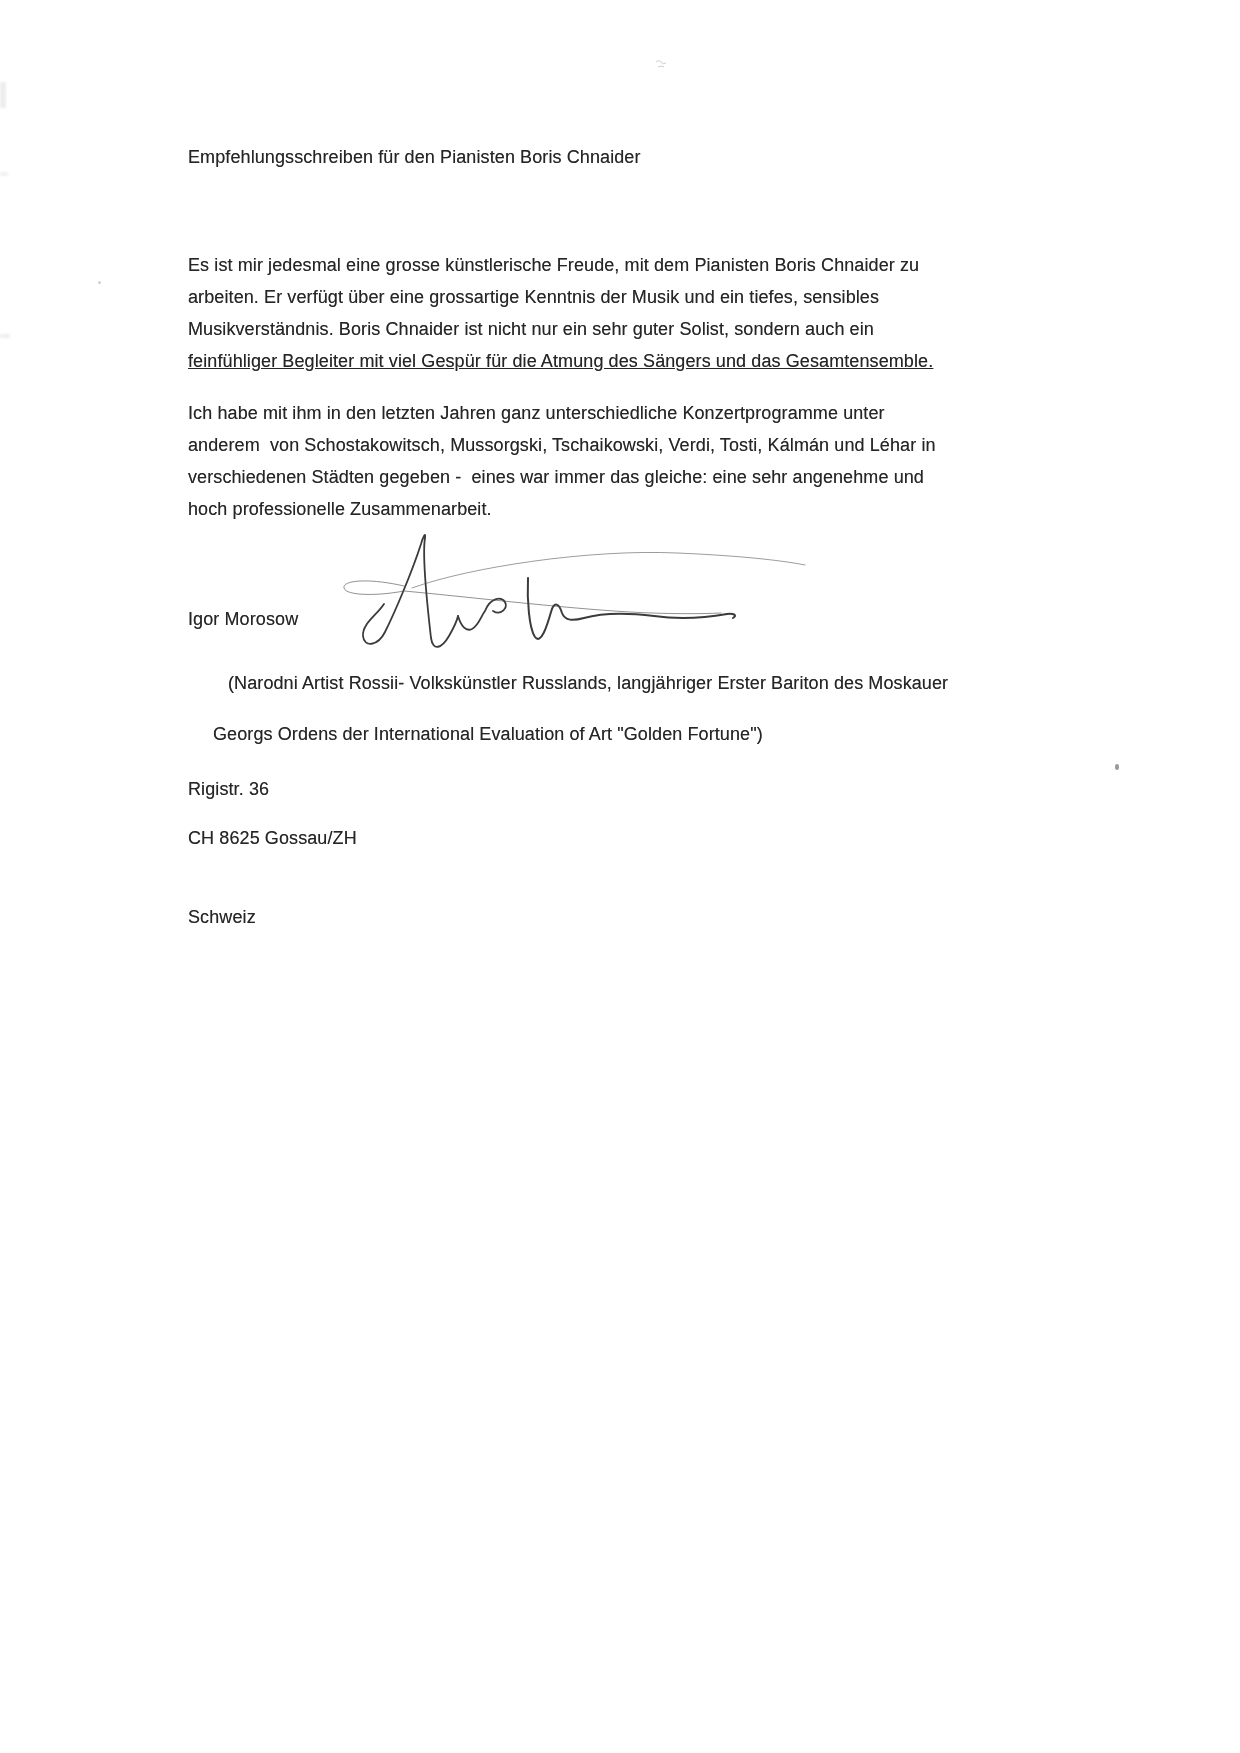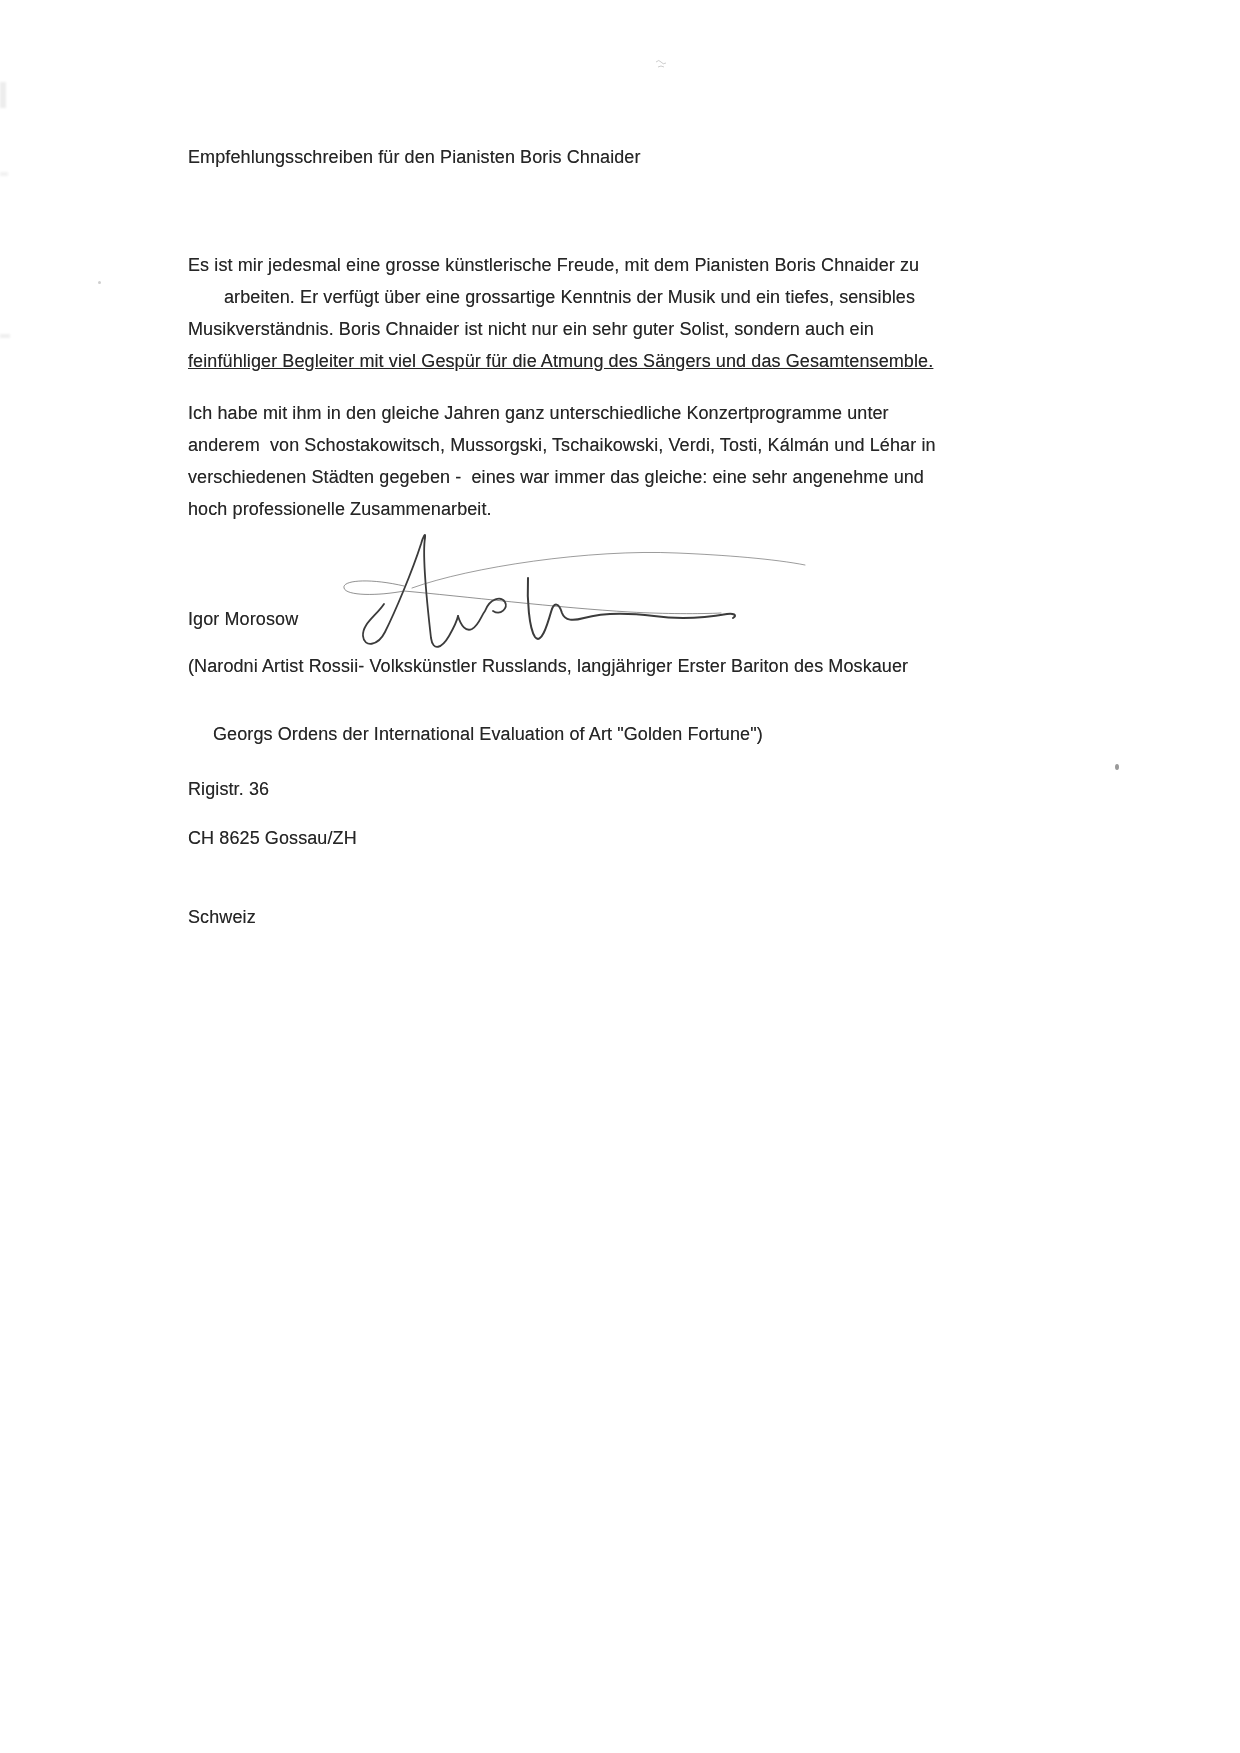--- a/index.html
+++ b/index.html
@@ -53,25 +53,25 @@
   <div class="artifact edge-streak" style="top:334px; width:10px; height:4px; background:#efefef;"></div>
   <svg class="artifact" style="left:654px; top:58px;" width="14" height="12" viewBox="0 0 14 12">
     <path d="M 2,4 q 3,-3 5,0 q 2,3 5,1 M 4,9 q 3,-2 6,0" fill="none" stroke="#b8b8b8" stroke-width="1" opacity="0.7"></path>
   </svg>
   <div class="artifact speck-dot" style="left:98px; top:281px; width:3px; height:3px; background:#cfcfcf;"></div>
   <div class="artifact speck-dot" style="left:1115px; top:764px; width:4px; height:6px; background:#9a9a9a;"></div>
 
   <div class="line" style="top:146px;">Empfehlungsschreiben für den Pianisten Boris Chnaider</div>
 
   <div class="line" style="top:254px;">Es ist mir jedesmal eine grosse künstlerische Freude, mit dem Pianisten Boris Chnaider zu</div>
-  <div class="line" style="top:286px;margin-left:36px;">arbeiten. Er verfügt über eine grossartige Kenntnis der Musik und ein tiefes, sensibles</div>
+  <div class="line" style="top:286px;">arbeiten. Er verfügt über eine grossartige Kenntnis der Musik und ein tiefes, sensibles</div>
   <div class="line" style="top:318px;">Musikverständnis. Boris Chnaider ist nicht nur ein sehr guter Solist, sondern auch ein</div>
   <div class="line" style="top:350px;text-decoration:underline;">feinfühliger Begleiter mit viel Gespür für die Atmung des Sängers und das Gesamtensemble.</div>
 
-  <div class="line" style="top:402px;">Ich habe mit ihm in den gleiche Jahren ganz unterschiedliche Konzertprogramme unter</div>
+  <div class="line" style="top:402px;">Ich habe mit ihm in den letzten Jahren ganz unterschiedliche Konzertprogramme unter</div>
   <div class="line" style="top:466px;">verschiedenen Städten gegeben -  eines war immer das gleiche: eine sehr angenehme und</div>
   <div class="line" style="top:434px;">anderem  von Schostakowitsch, Mussorgski, Tschaikowski, Verdi, Tosti, Kálmán und Léhar in</div>
   <div class="line" style="top:498px;">hoch professionelle Zusammenarbeit.</div>
 
   <div class="line" style="top:608px;text-align:right;">Igor Morosow</div>
 
   <svg class="sig-svg" viewBox="0 0 520 140" fill="none">
 
     <path d="M 84,84 C 76,96 62,104 63,116 C 64,128 78,126 85,112
              C 95,92 112,52 121,24 C 123,17 126,11 125,18
@@ -85,20 +85,20 @@
              C 254,81 259,83 262,93 C 265,101 273,101 284,98
              C 305,92 330,93 354,96 C 382,100 410,97 427,94
              C 433,93 438,95 433,98" stroke="#3b3b3b" stroke-width="2" stroke-linecap="round"></path>
 
     <path d="M 112,68 C 170,47 290,29 377,33 C 425,35 475,39 505,45" stroke="#4a4a4a" stroke-width="1" opacity="0.55" stroke-linecap="round"></path>
 
     <path d="M 104,66 C 70,58 42,60 44,68 C 46,76 78,76 104,71
              C 160,76 260,88 330,92 C 365,94 400,94 421,93" stroke="#4a4a4a" stroke-width="1" opacity="0.6" stroke-linecap="round"></path>
   </svg>
 
-  <div class="line" style="top:655px;">(Narodni Artist Rossii- Volkskünstler Russlands, langjähriger Erster Bariton des Moskauer</div>
+  <div class="line" style="top:672px;margin-left:40px;">(Narodni Artist Rossii- Volkskünstler Russlands, langjähriger Erster Bariton des Moskauer</div>
   <div class="line" style="top:723px;margin-left:25px;">Georgs Ordens der International Evaluation of Art "Golden Fortune")</div>
 
   <div class="line" style="top:778px;">Rigistr. 36</div>
   <div class="line" style="top:827px;">CH 8625 Gossau/ZH</div>
   <div class="line" style="top:876px;margin-top:30px;">Schweiz</div>
 
 </div>
 
 </body></html>

